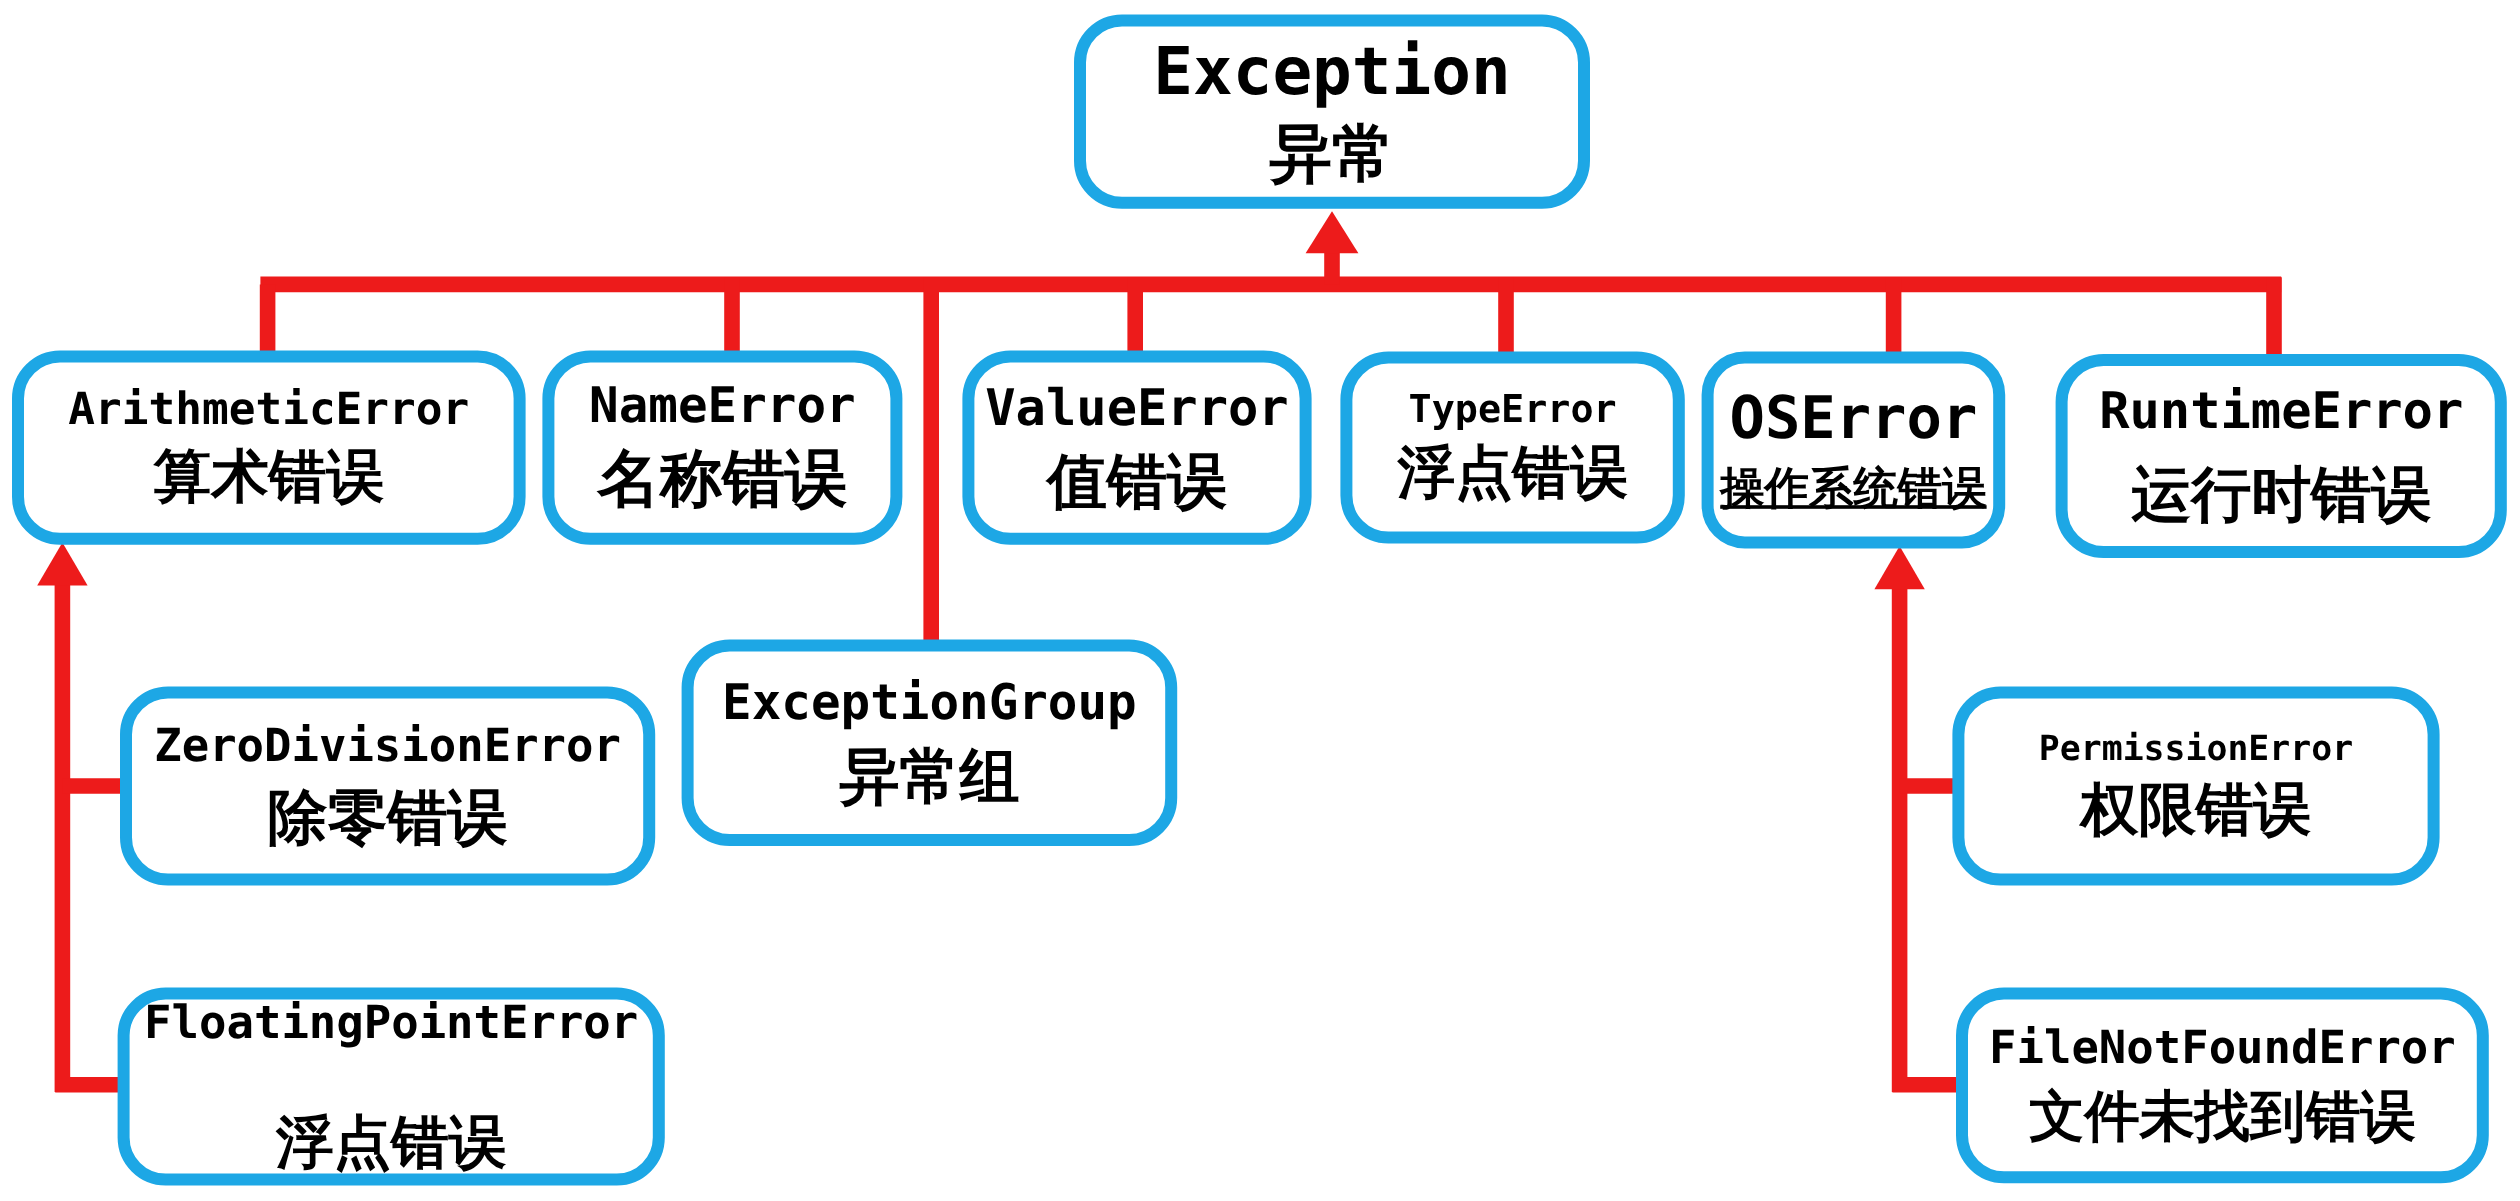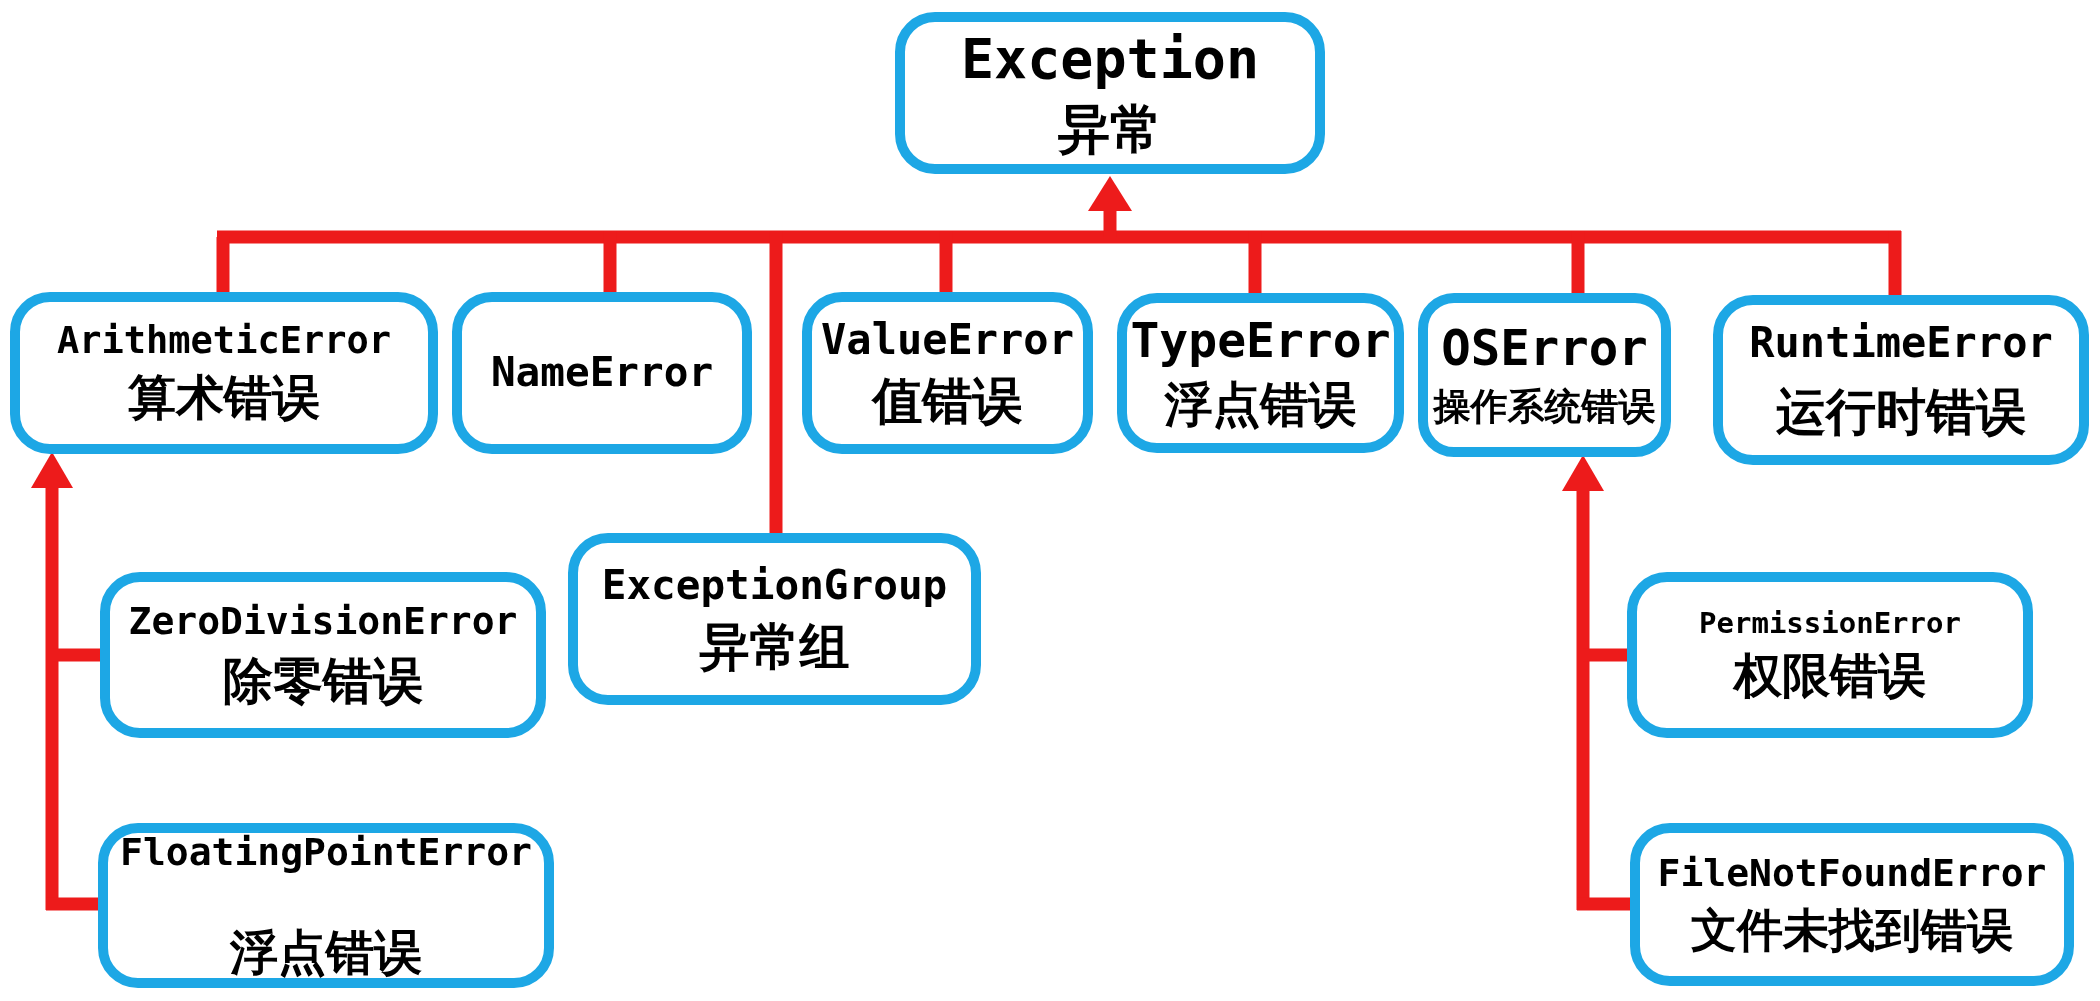--- a/index.html
+++ b/index.html
@@ -27,24 +27,24 @@
   .n-arithmetic      { left:10px;   top:292px; width:428px; height:162px; }
   .n-arithmetic .en  { font-size:37px; }  .n-arithmetic .zh { font-size:48px; }
 
   .n-name            { left:452px;  top:292px; width:300px; height:162px; }
   .n-name .en        { font-size:41px; }  .n-name .zh { font-size:52px; }
 
   .n-value           { left:802px;  top:292px; width:291px; height:162px; }
   .n-value .en       { font-size:42px; }  .n-value .zh { font-size:50px; }
 
   .n-type            { left:1117px; top:293px; width:287px; height:160px; }
-  .n-type .en        { font-size:48px; }  .n-type .zh { font-size:48px; }
+  .n-type .en        { font-size:32px; }  .n-type .zh { font-size:48px; }
 
   .n-os              { left:1418px; top:293px; width:253px; height:164px; border-radius:36px; }
-  .n-os .en          { font-size:49px; }  .n-os .zh { font-size:37px; }
+  .n-os .en          { font-size:49px; }  .n-os .zh { font-size:37px;text-decoration:underline; }
 
   .n-runtime         { left:1713px; top:295px; width:376px; height:170px;gap:13px; }
   .n-runtime .en     { font-size:42px; }  .n-runtime .zh { font-size:50px; }
 
   .n-exception-group { left:568px;  top:533px; width:413px; height:172px; }
   .n-exception-group .en { font-size:41px; } .n-exception-group .zh { font-size:50px; }
 
   .n-zero-division   { left:100px;  top:572px; width:446px; height:166px; }
   .n-zero-division .en { font-size:38px; } .n-zero-division .zh { font-size:50px; }
 
@@ -100,20 +100,21 @@
     <span class="zh">异常</span>
   </div>
 
   <div class="node n-arithmetic">
     <span class="en">ArithmeticError</span>
     <span class="zh">算术错误</span>
   </div>
 
   <div class="node n-name">
     <span class="en">NameError</span>
+    <span class="zh">名称错误</span>
   </div>
 
   <div class="node n-value">
     <span class="en">ValueError</span>
     <span class="zh">值错误</span>
   </div>
 
   <div class="node n-type">
     <span class="en">TypeError</span>
     <span class="zh">浮点错误</span>

